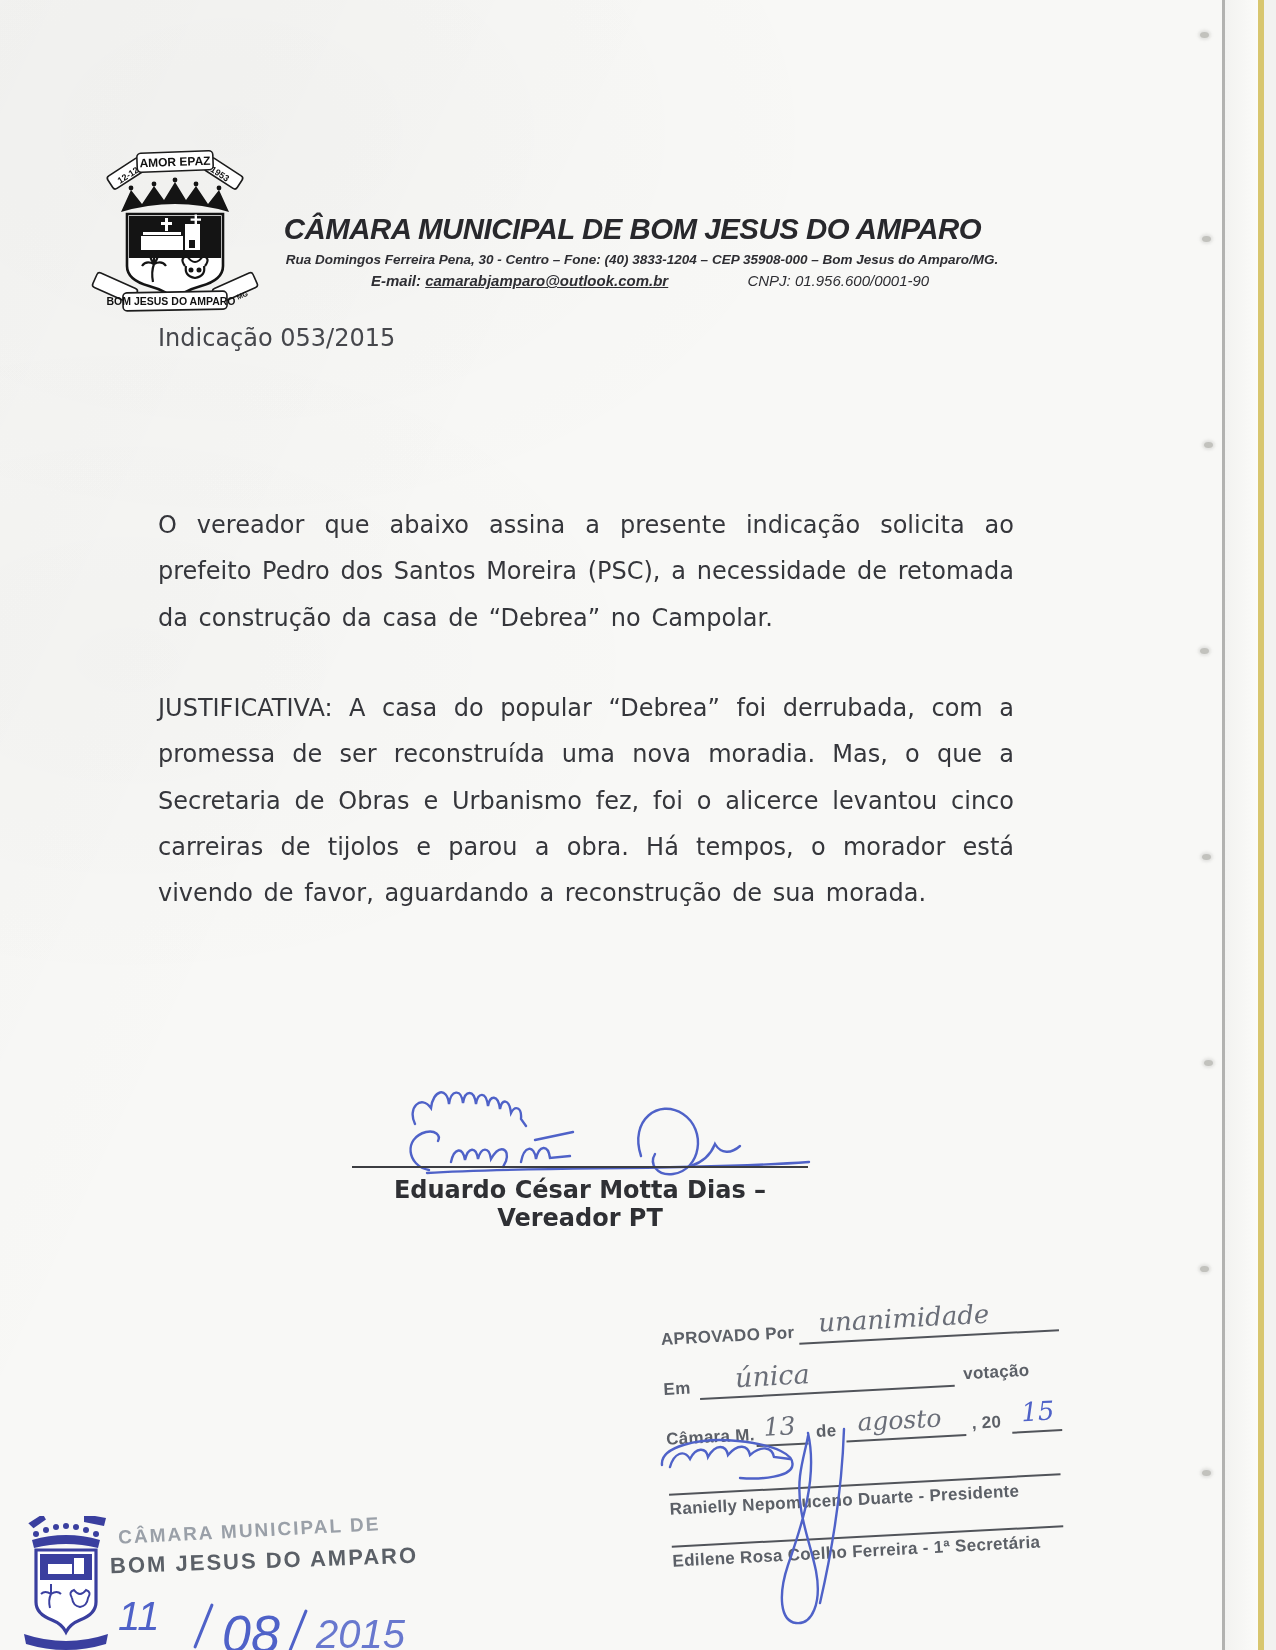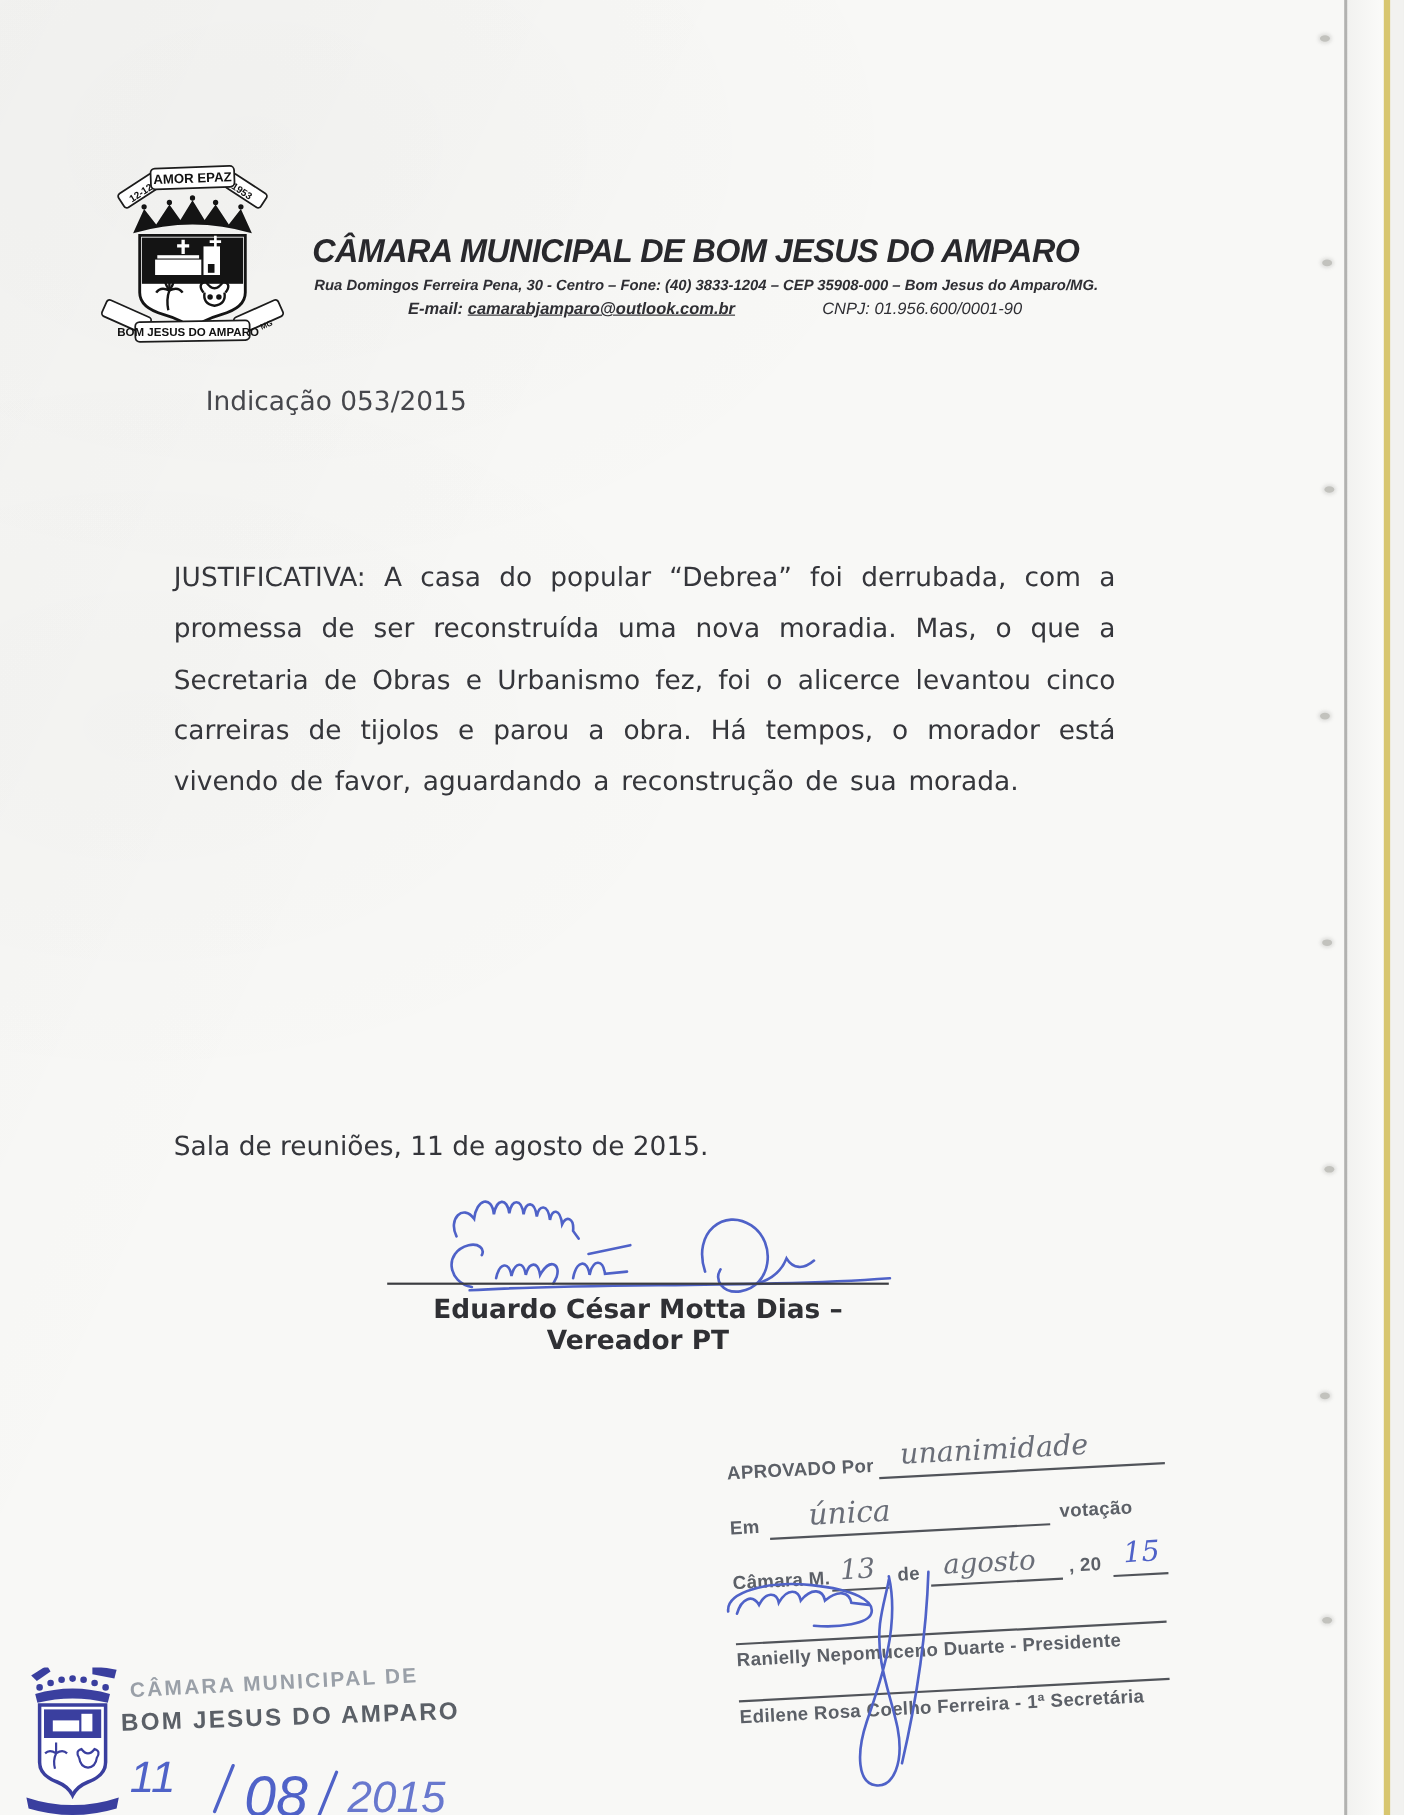--- a/index.html
+++ b/index.html
@@ -20,21 +20,21 @@
   .addr{left:262px;top:252px;width:760px;text-align:center;
     font-family:"Liberation Sans",sans-serif;font-weight:bold;font-style:italic;
     font-size:13.5px;color:#2e2e33;white-space:nowrap;}
   .mailrow{left:276px;top:272px;width:760px;
     font-family:"Liberation Sans",sans-serif;font-weight:bold;font-style:italic;
     font-size:15px;color:#2e2e33;white-space:nowrap;}
   .mailrow .lbl{margin-left:95px;}
   .mailrow .u{text-decoration:underline;}
   .mailrow .cnpj{margin-left:75px;font-weight:normal;}
   
-  .docnum{left:158px;top:351px;font-size:24px;color:#46474c;margin-left:29px;}
+  .docnum{left:158px;top:324px;font-size:24px;color:#46474c;}
   .bodytxt{left:158px;top:502px;width:856px;font-size:24px;color:#35363b;
     text-align:justify;line-height:1.93;}
   .bodytxt p{margin:0 0 44px 0;word-spacing:3px;}
   .dateline{left:158px;top:1028px;font-size:24px;color:#35363b;}
   .sig-rule{left:352px;top:1166px;width:456px;height:2px;background:#3c3d41;}
   .sig-name{left:352px;top:1176px;width:456px;text-align:center;font-size:24px;color:#2f3034;font-weight:bold;}
   
   .approval{left:660px;top:1322px;width:405px;height:268px;transform:rotate(-3deg);transform-origin:0 0;
     font-family:"Liberation Sans",sans-serif;color:#5c6067;}
   .ap-lbl{font-size:17px;font-weight:bold;letter-spacing:0.3px;white-space:nowrap;}
@@ -116,23 +116,23 @@
   <div class="abs addr">Rua Domingos Ferreira Pena, 30 - Centro – Fone: (40) 3833-1204 – CEP 35908-000 – Bom Jesus do Amparo/MG.</div>
   <div class="abs mailrow">
     <span class="lbl">E-mail:</span>
     <span class="u">camarabjamparo@outlook.com.br</span>
     <span class="cnpj">CNPJ: 01.956.600/0001-90</span>
   </div>
 
   <div class="abs docnum">Indicação 053/2015</div>
 
   <div class="abs bodytxt">
+    <p>O vereador que abaixo assina a presente indicação solicita ao prefeito Pedro dos Santos Moreira (PSC), a necessidade de retomada da construção da casa de “Debrea” no Campolar.</p>
     <p>JUSTIFICATIVA: A casa do popular “Debrea” foi derrubada, com a promessa de ser reconstruída uma nova moradia. Mas, o que a Secretaria de Obras e Urbanismo fez, foi o alicerce levantou cinco carreiras de tijolos e parou a obra. Há tempos, o morador está vivendo de favor, aguardando a reconstrução de sua morada.</p>
   </div>
-  <div class="abs dateline">Sala de reuniões, 11 de agosto de 2015.</div>
 
   <svg class="abs" style="left:385px;top:1078px;" width="440" height="100" viewBox="0 0 440 100">
     <g fill="none" stroke="#4f62c8" stroke-width="2.4" stroke-linecap="round">
       <path d="M30,46 c-8,-16 6,-30 16,-16 c2,-18 16,-22 18,-4 c2,-14 12,-16 14,-1 c2,-13 11,-14 13,1 c2,-12 10,-13 12,2 c2,-11 10,-12 12,3 c2,-10 9,-11 11,4 c4,-8 11,-6 10,6 l5,7"></path>
       <path d="M44,92 c-22,-4 -26,-32 -3,-38 c9,-2 15,3 12,9"></path>
       <path d="M66,84 c3,-14 12,-16 14,-2 c3,-13 11,-14 13,-1 c3,-12 11,-13 13,0 c9,-16 19,-10 15,2 l-3,6"></path>
       <path d="M136,84 c3,-16 13,-18 15,-3 c3,-14 12,-15 14,-1 l20,-2"></path>
       <path d="M150,62 l38,-8"></path>
       <path d="M256,78 c-12,-36 18,-58 42,-42 c24,16 18,56 -10,60 c-16,2 -24,-10 -18,-20"></path>
       <path d="M306,88 c12,-4 20,-12 24,-22 c6,10 16,10 25,2"></path>

